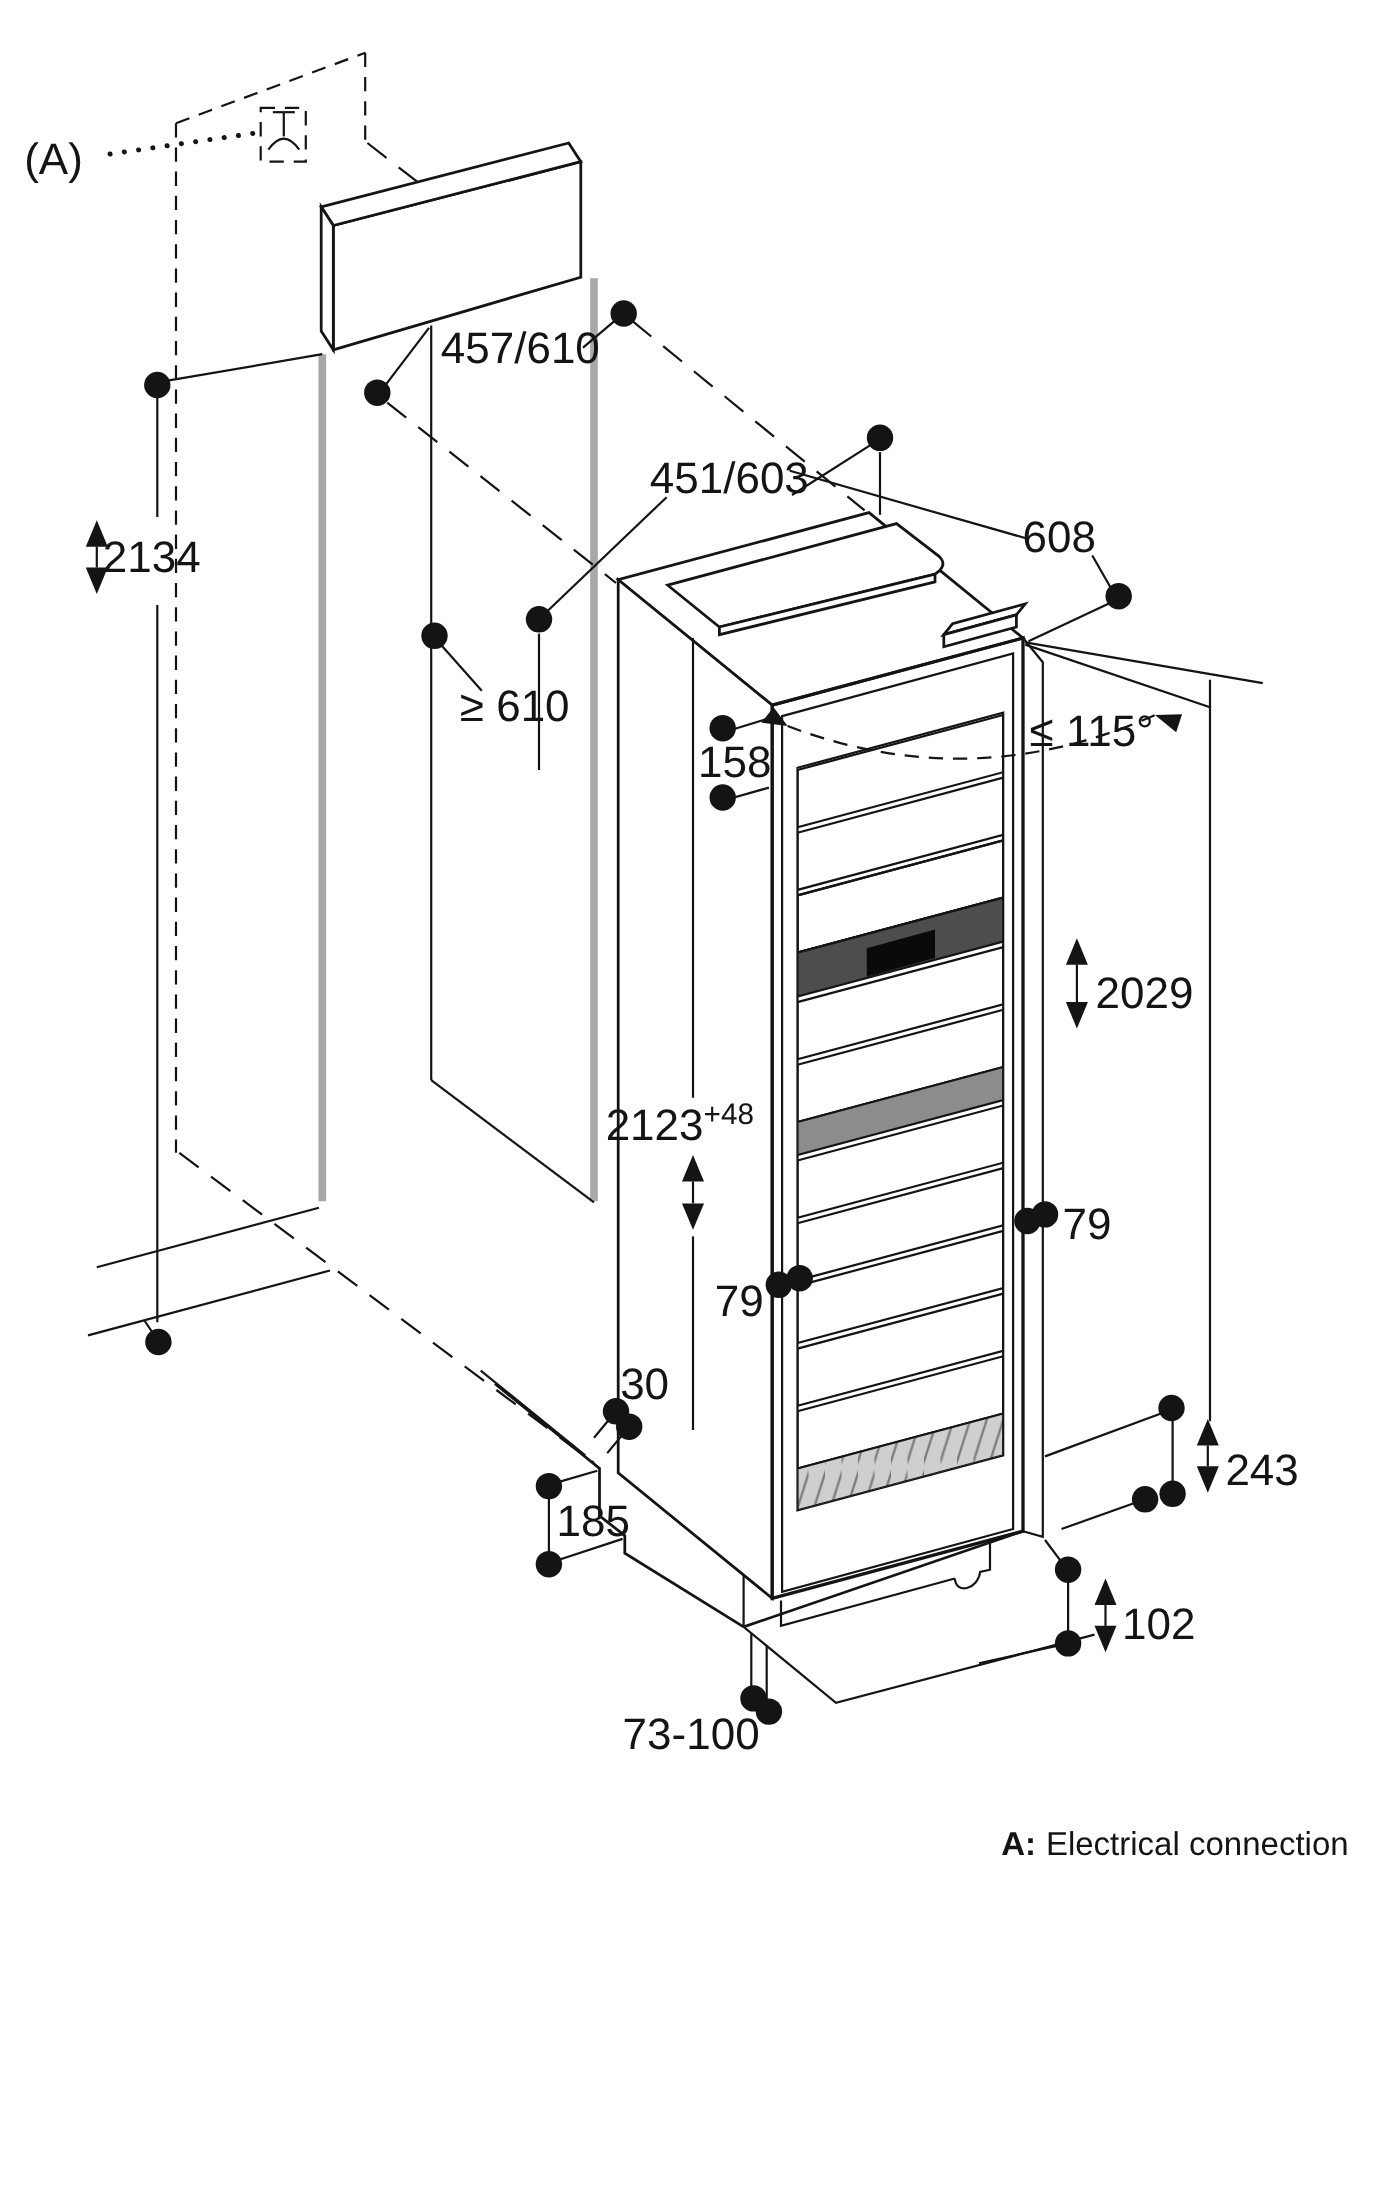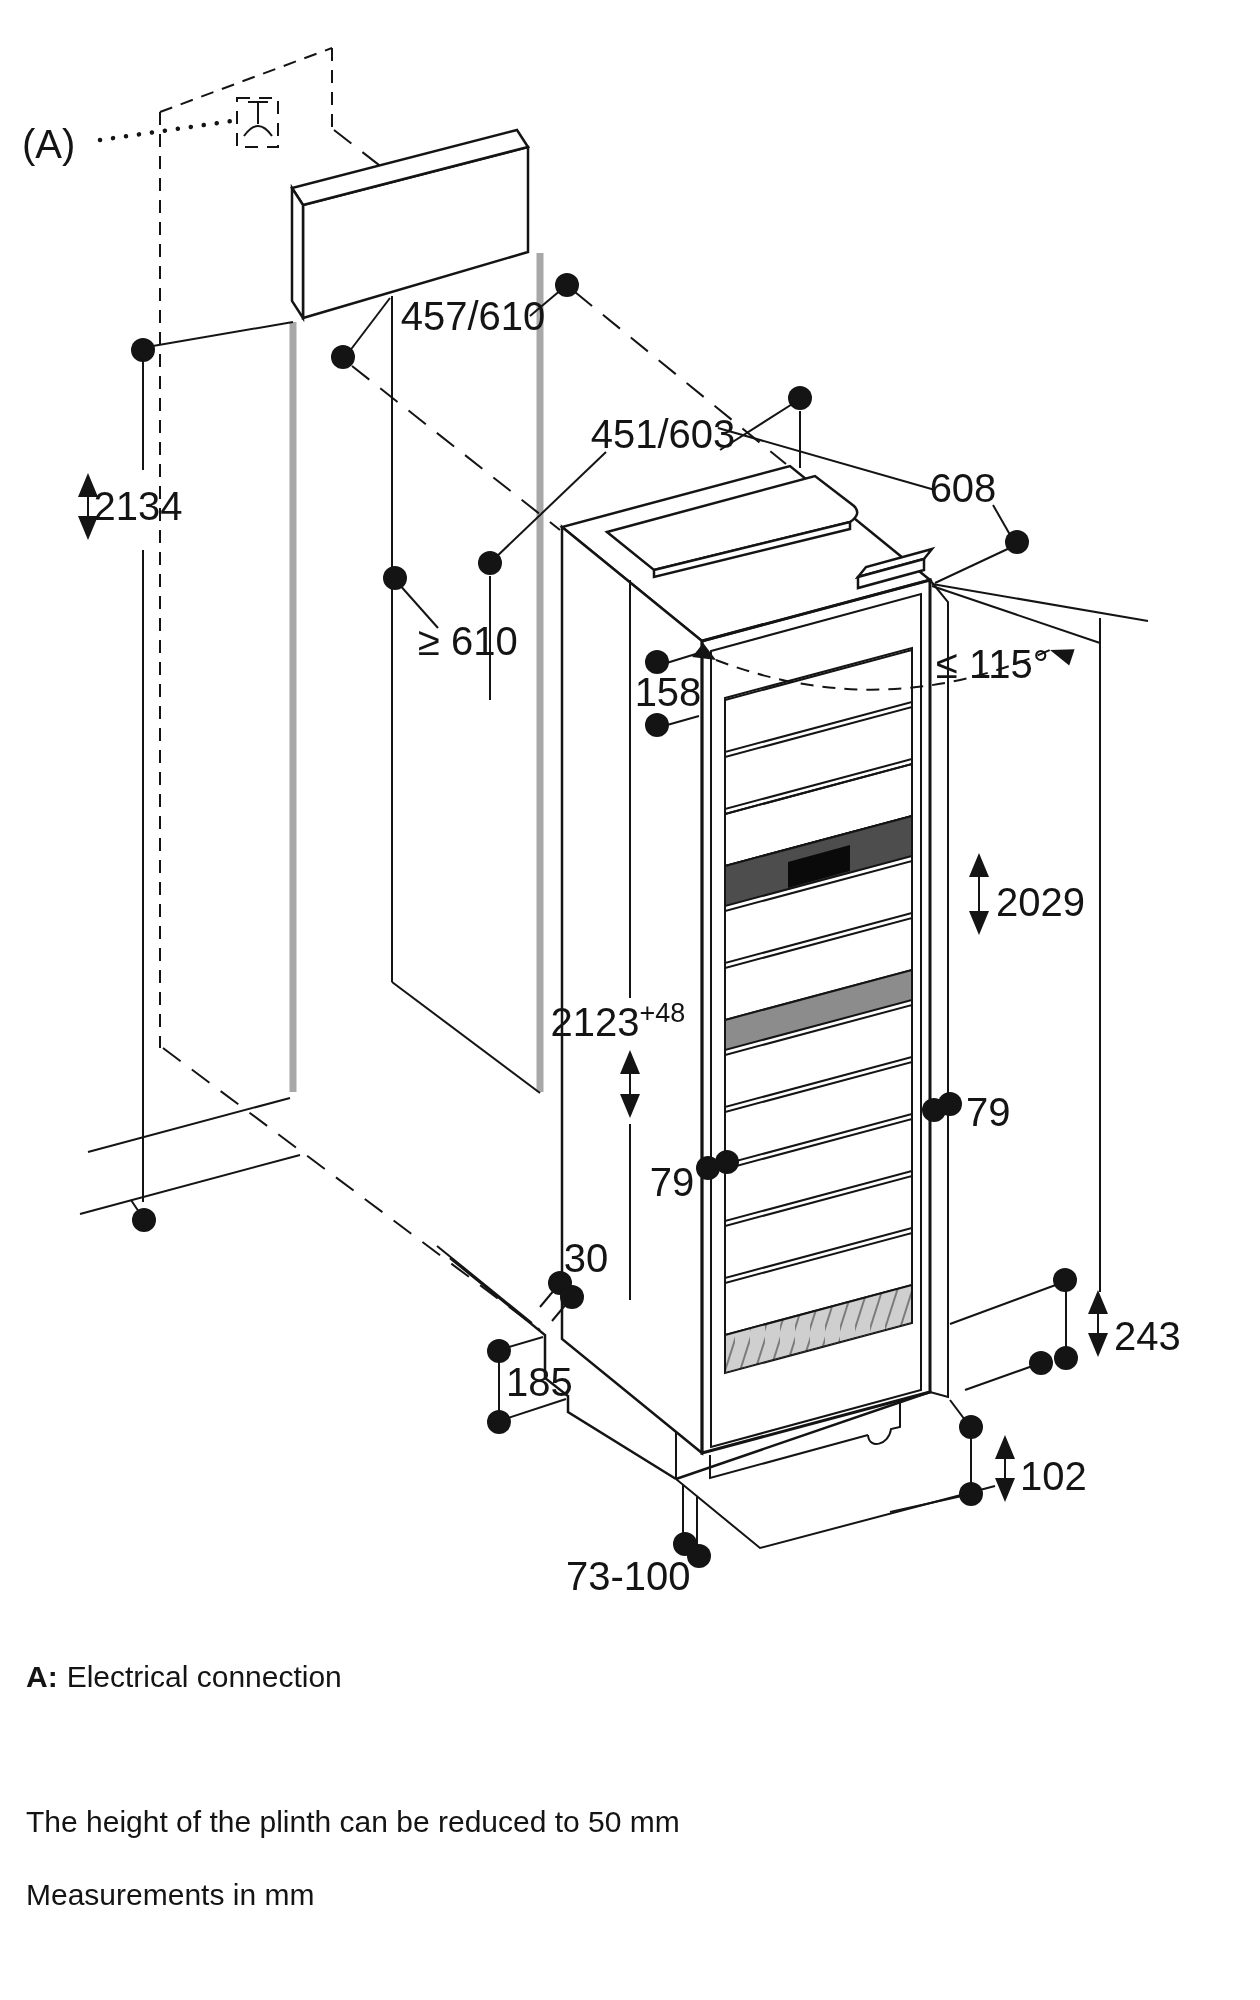--- a/index.html
+++ b/index.html
@@ -9,21 +9,21 @@
   svg text{fill:#141414;font-family:"Liberation Sans",sans-serif;font-size:40px;}
   .thin{stroke:#141414;stroke-width:2;fill:none;}
   .med{stroke:#141414;stroke-width:2.5;fill:none;}
   .bold{stroke:#141414;stroke-width:3;fill:none;}
   .grayline{stroke:#a8a8a8;stroke-width:7;fill:none;}
   .dash{stroke:#141414;stroke-width:2;fill:none;stroke-dasharray:22 14;}
   .dashS{stroke:#141414;stroke-width:2;fill:none;stroke-dasharray:13 9;}
   .dotln{stroke:#141414;stroke-width:4.5;fill:none;stroke-dasharray:0.1 13;stroke-linecap:round;}
   .dot{fill:#141414;stroke:none;}
   .whitef{fill:#ffffff;stroke:#141414;stroke-width:2.5;}
-  .notes{position:absolute;left:26px;width:1200px;color:#141414;font-size:30px;}
+  .notes{position:absolute;left:26px;width:1200px;color:#141414;font-size:30px;text-align:right;}
   .notes b{font-weight:700;}
   .notes .sp{margin-left:9px;}
 </style>
 </head>
 <body>
 
 <div id="stage">
 <svg width="1260" height="2000" viewBox="0 0 1260 2000">
   <defs>
     <pattern id="slats" patternUnits="userSpaceOnUse" width="15" height="58">
@@ -278,15 +278,13 @@
     <path class="thin" d="M 697 1496 L 697 1547"></path>
     <circle class="dot" cx="685" cy="1544" r="12"></circle>
     <circle class="dot" cx="699" cy="1556" r="12"></circle>
     <text x="566" y="1590">73-100</text>
   </g>
 </svg>
 
 <div class="notes" style="top:1660px;">
   <b>A:</b><span class="sp">Electrical connection</span>
 </div>
-<div class="notes" style="top:1805px;">The height of the plinth can be reduced to 50 mm</div>
-<div class="notes" style="top:1878px;">Measurements in mm</div>
 </div>
 
 </body></html>

